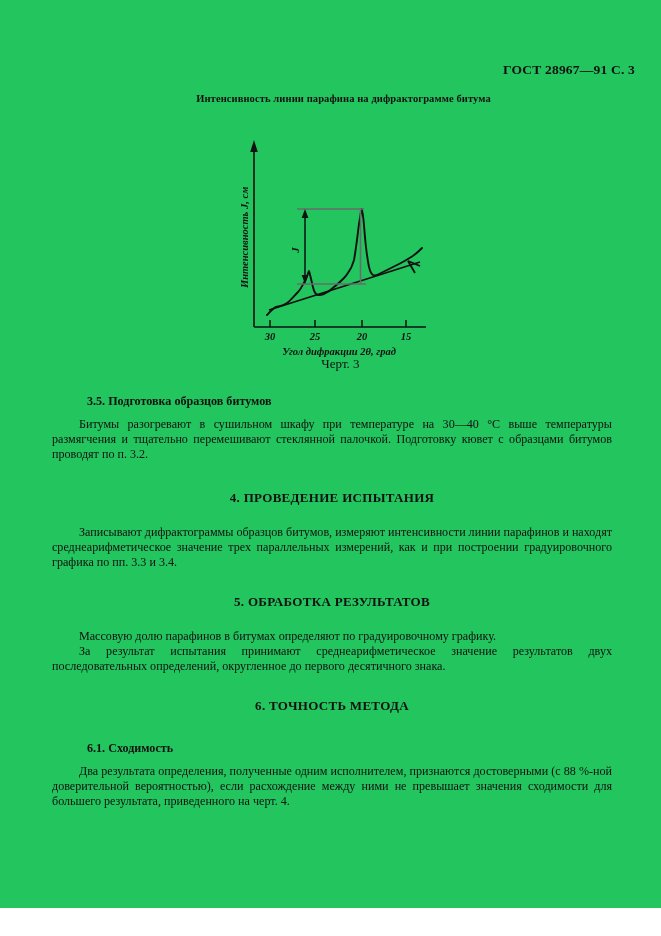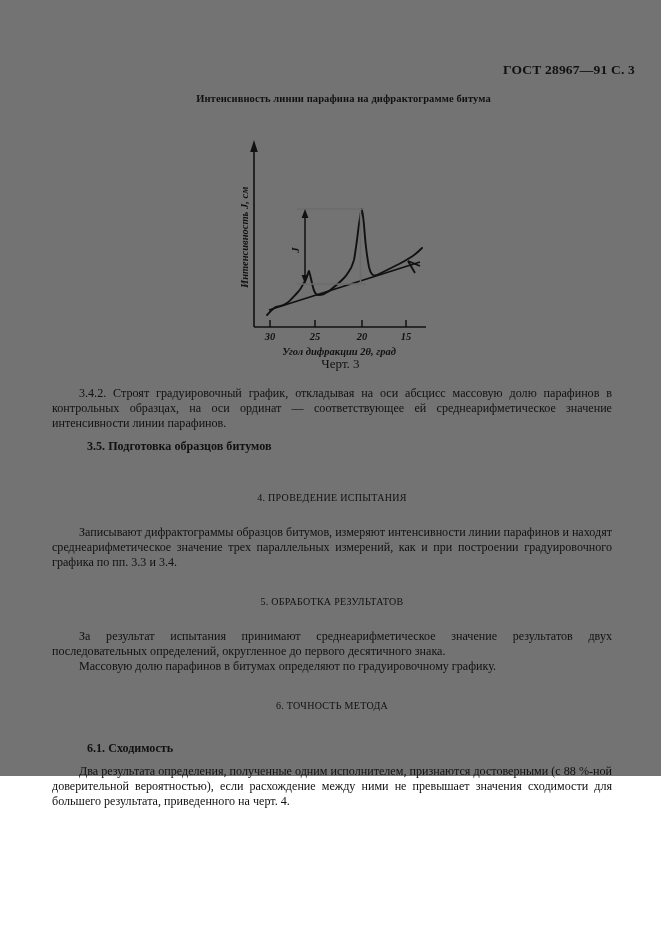--- a/index.html
+++ b/index.html
@@ -13,22 +13,22 @@
     position: relative;
     font-family: "Liberation Serif", "DejaVu Serif", serif;
     color: #111111;
     overflow: hidden;
   }
 
   .page {
     position: absolute;
     left: 0; top: 0;
     width: 661px;
-    height: 776px;
-    background: #737373;
+    height: 908px;
+    background: #22c55e;
   }
 
   
   .header {
     position: absolute;
     left: 0;
     top: 62px;
     width: 635px;
     text-align: right;
     font-size: 13.5px;
@@ -89,23 +89,23 @@
   h3.sub {
     margin: 8px;
     font-size: 12.1px;
     line-height: 15.0px;
     font-weight: bold;
     text-indent: 27px;
     text-align: left;
   }
   h2.sect {
     margin: 0;
-    font-size: 10px;
+    font-size: 13px;
     line-height: 15.0px;
-    font-weight: normal;
+    font-weight: bold;
     text-align: center;
     letter-spacing: 0.3px;
   }
   .sp-20 { height: 20px; }
   .sp-24 { height: 24px; }
   .sp-28 { height: 28px; }
 </style>
 </head>
 <body>
 
@@ -199,43 +199,43 @@
 
         <text x="291" y="140" fill="#111" text-anchor="middle" transform="rotate(-90 291 140)" font-family="Liberation Serif, serif" font-size="11" font-style="italic" font-weight="bold">J</text>
       </svg>
     </div>
 
     <div class="fig-caption">Черт. 3</div>
   </div>
 
   <div class="body">
 
-    <p class="par">3.4.2.  Строят градуировочный график, откладывая на оси абсцисс массовую долю парафинов в контрольных образцах, на оси ординат — соответствующее ей среднеарифметическое значение интенсивности линии парафинов.</p>
 
 
     <h3 class="sub">3.5.  Подготовка образцов битумов</h3>
 
+    <p class="par">Битумы разогревают в сушильном шкафу при температуре на 30—40 °С выше температуры размягчения и тщательно перемешивают стеклянной палочкой. Подготовку кювет с образцами битумов проводят по п. 3.2.</p>
 
     <div class="sp-28"></div>
 
     <h2 class="sect">4.  ПРОВЕДЕНИЕ ИСПЫТАНИЯ</h2>
 
     <div class="sp-20"></div>
 
     <p class="par">Записывают дифрактограммы образцов битумов, измеряют интенсивности линии парафинов и находят среднеарифметическое значение трех параллельных измерений, как и при построении градуировочного графика по пп. 3.3 и 3.4.</p>
 
     <div class="sp-24"></div>
 
     <h2 class="sect">5.  ОБРАБОТКА РЕЗУЛЬТАТОВ</h2>
 
     <div class="sp-20"></div>
 
+    <p class="par">Массовую долю парафинов в битумах определяют по градуировочному графику.</p>
+
     <p class="par">За результат испытания принимают среднеарифметическое значение результатов двух последовательных определений, округленное до первого десятичного знака.</p>
-
-    <p class="par">Массовую долю парафинов в битумах определяют по градуировочному графику.</p>
 
     <div class="sp-24"></div>
 
     <h2 class="sect">6.  ТОЧНОСТЬ МЕТОДА</h2>
 
     <div class="sp-20"></div>
 
     <h3 class="sub">6.1.  Сходимость</h3>
 
     <p class="par">Два результата определения, полученные одним исполнителем, признаются достоверными (с 88 %-ной доверительной вероятностью), если расхождение между ними не превышает значения сходимости для большего результата, приведенного на черт. 4.</p>

